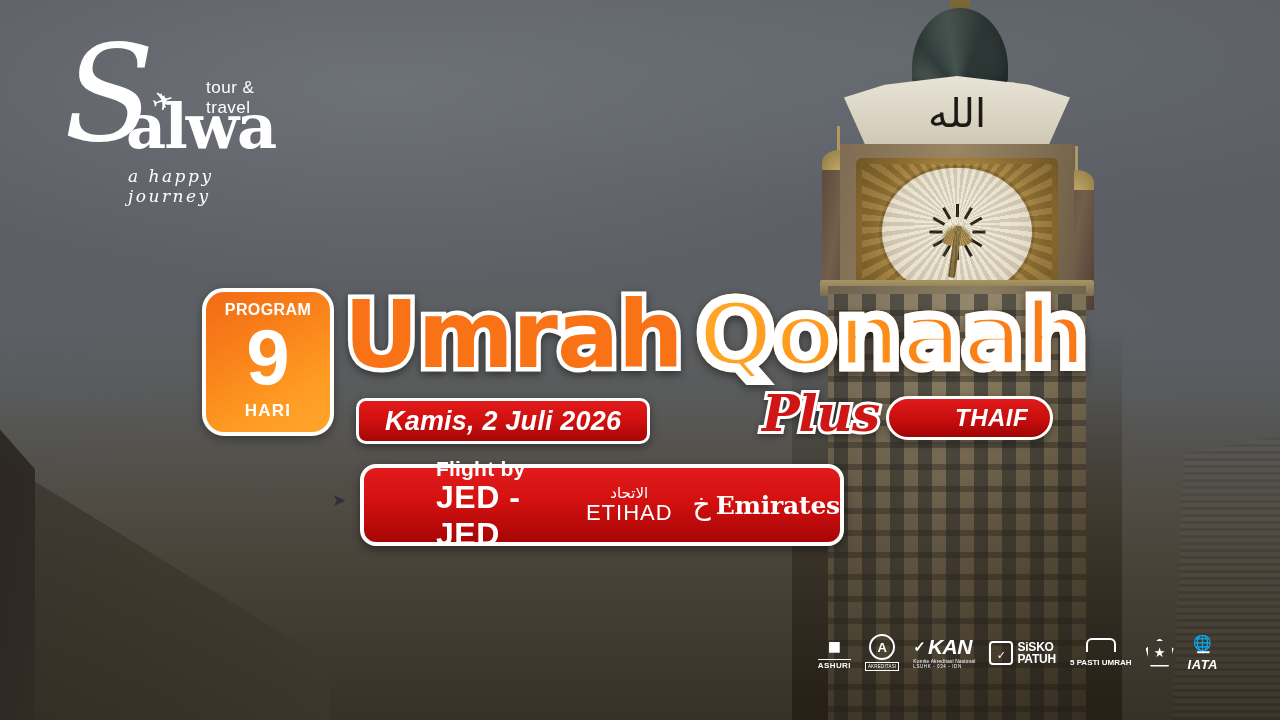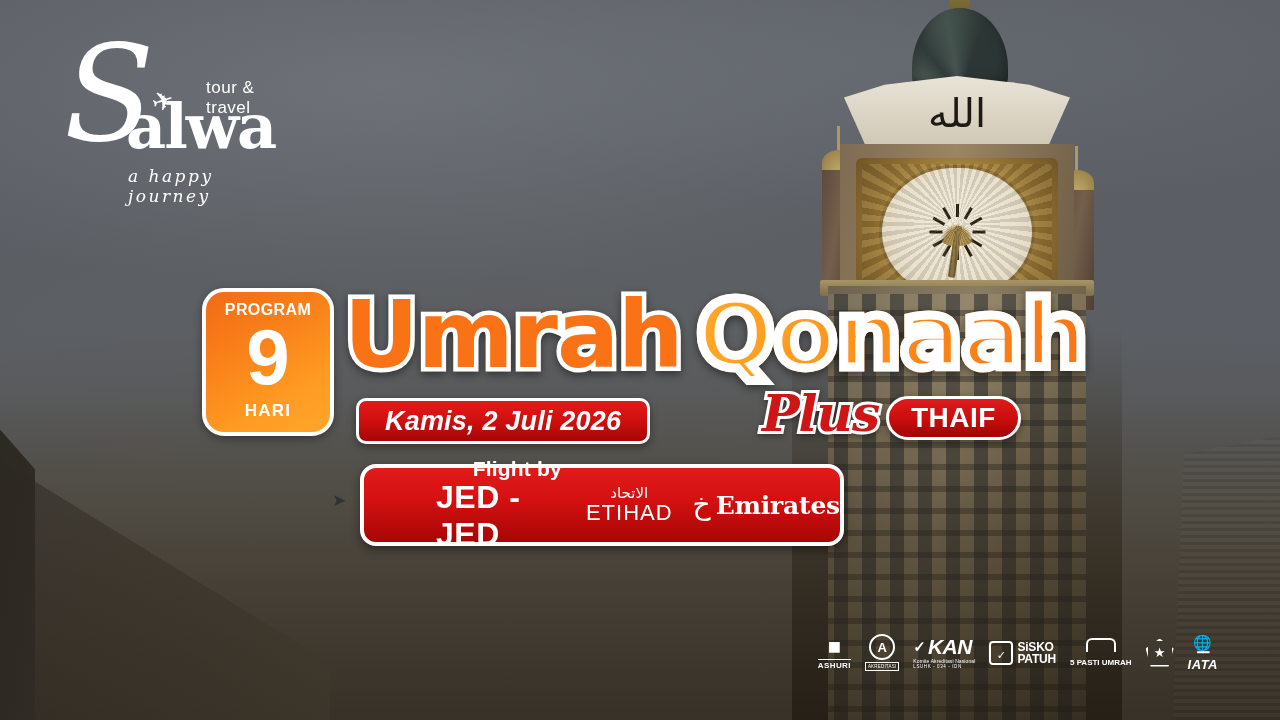--- a/index.html
+++ b/index.html
@@ -301,33 +301,33 @@
     letter-spacing:-1px;
   }
   .thaif {
     position:absolute; left:886px; top:396px;
     height:44px; padding:0 22px;
     display:flex; align-items:center;
     background:linear-gradient(to bottom,#e01a1a 0%, #c90d0d 55%, #9e0505 100%);
     border:3px solid #fff; border-radius:24px;
     box-shadow:0 3px 8px rgba(0,0,0,.4);
   }
-  .thaif span { color:#fff; font-size:28px; font-weight:700; letter-spacing:.5px; }
+  .thaif span { color:#fff; font-size:24px; font-weight:700; font-style:italic; letter-spacing:.5px;margin-left:44px; }
 
   
   .flight {
     position:absolute; left:360px; top:464px;
     width:484px; height:82px;
     background:linear-gradient(to bottom,#e21b1b 0%, #d31010 45%, #a70606 100%);
     border:4px solid #fff; border-radius:16px;
     box-shadow:0 4px 10px rgba(0,0,0,.4);
     display:flex; align-items:center; padding:0 0 0 72px;
   }
   .fl-left { display:flex; flex-direction:column; justify-content:center; }
-  .fl-by { color:#fff; font-size:21px; font-weight:700; letter-spacing:.2px;text-align:right; }
+  .fl-by { color:#fff; font-size:21px; font-weight:700; letter-spacing:.2px; }
   .fl-route { color:#fff; font-size:32px; font-weight:700; letter-spacing:.5px; margin-top:-2px; }
 
   .etihad { margin-left:24px; display:flex; flex-direction:column; align-items:center; color:#fff; }
   .etihad .ar { font-family:"DejaVu Sans", sans-serif; font-size:15px; line-height:1; letter-spacing:0; }
   .etihad .en { font-size:22px; font-weight:400; letter-spacing:1px; line-height:1.05; }
 
   .emirates { margin-left:20px; display:flex; align-items:center; color:#fff; }
   .emirates .mark { font-family:"DejaVu Sans", sans-serif; font-size:28px; line-height:1; margin-right:5px; }
   .emirates .en { font-family:"DejaVu Serif", serif; font-size:25px; font-weight:700; letter-spacing:-.2px; }
 

